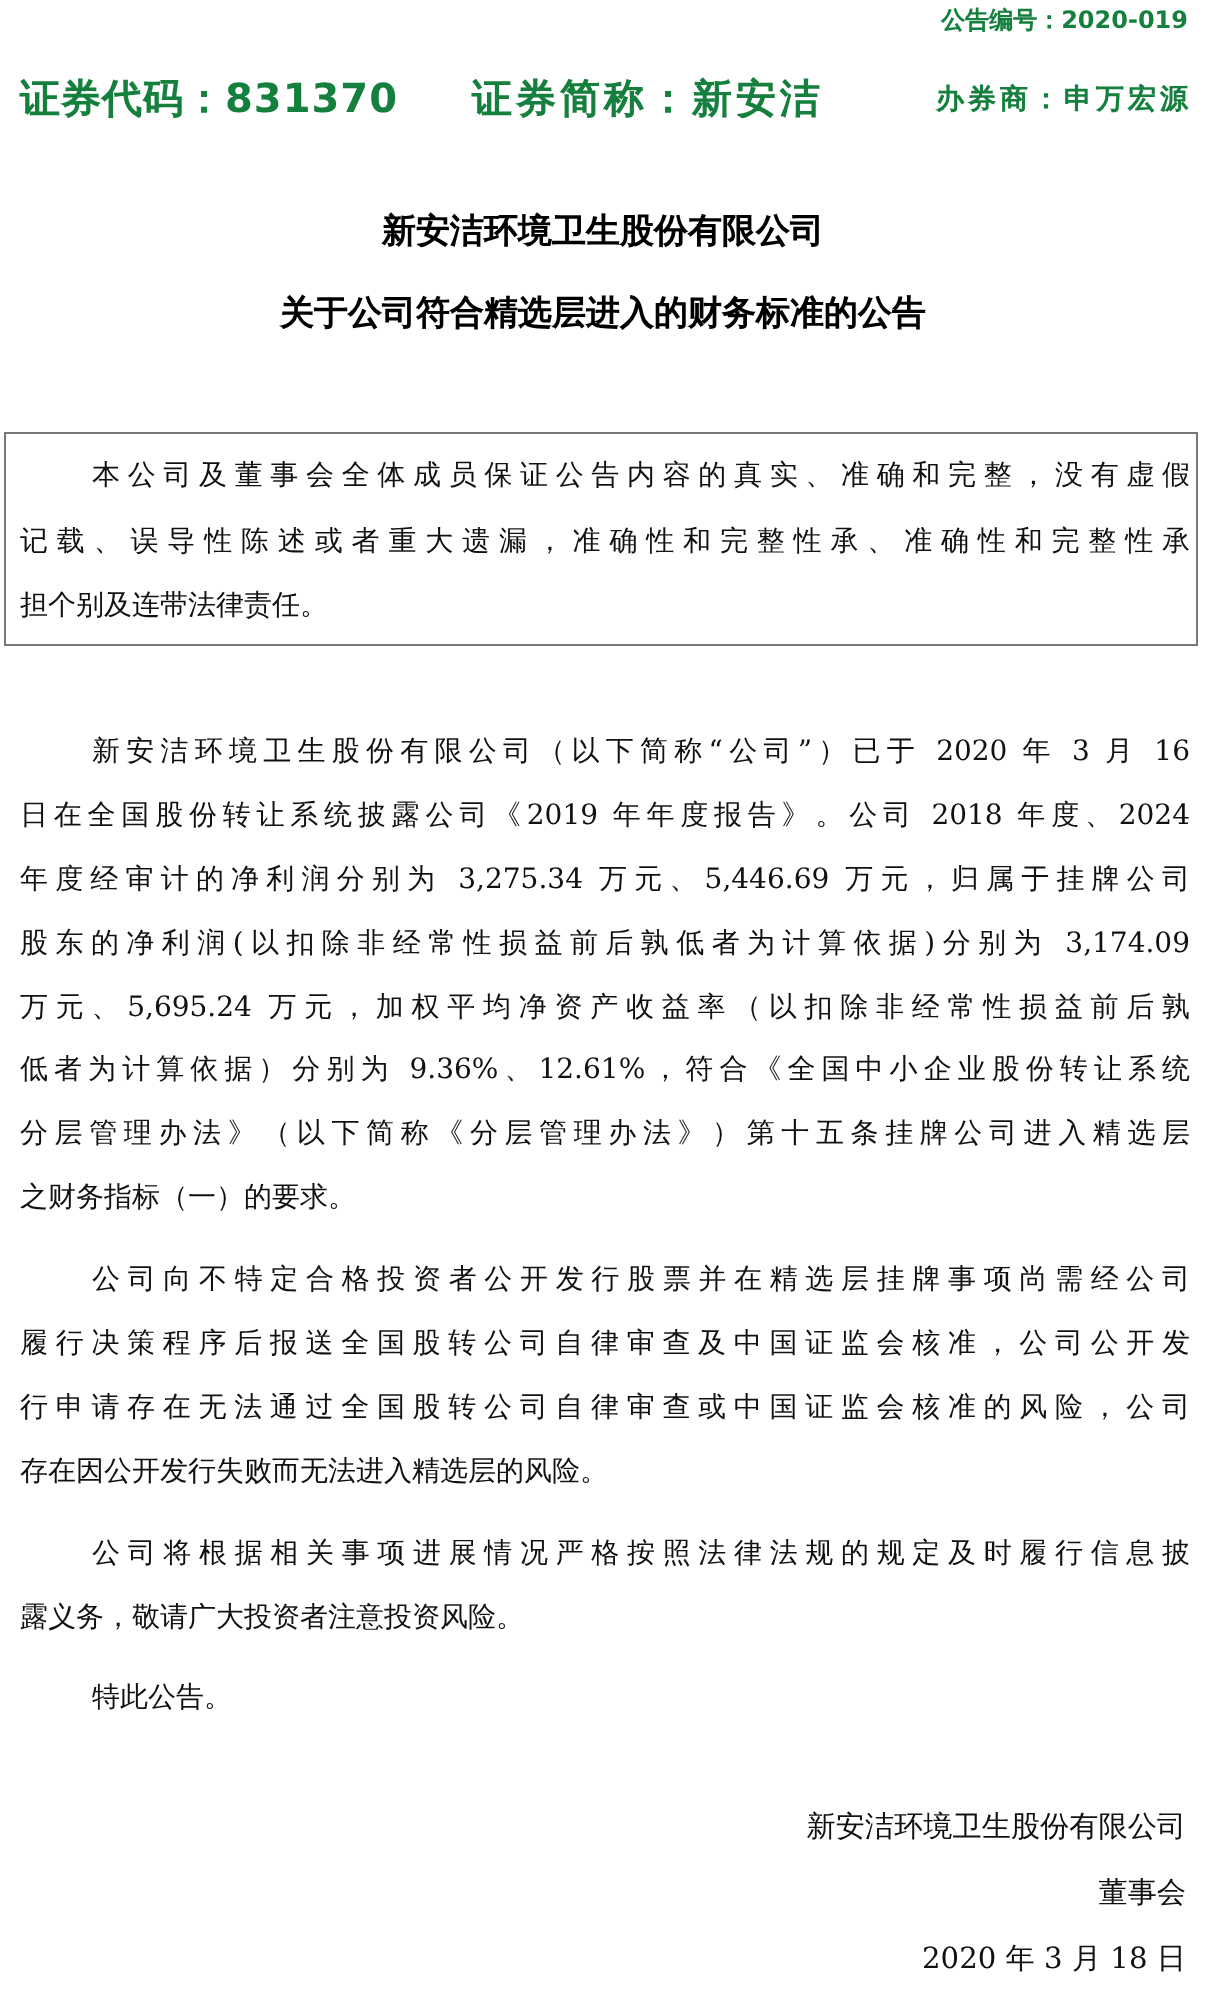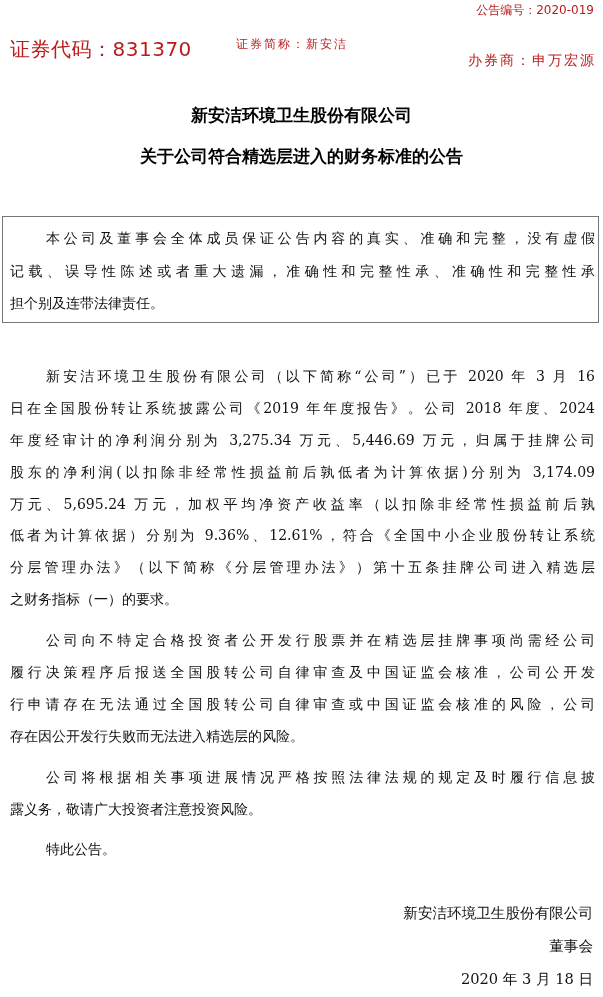--- a/index.html
+++ b/index.html
@@ -12,28 +12,28 @@
       height: 997px;
       position: relative;
       overflow: hidden;
       color: #111111;
       font-family: "DejaVu Serif", "Liberation Serif", serif;
     }
     .abs { position: absolute; white-space: nowrap; }
 
     .hdr {
       font-family: "DejaVu Sans", "Liberation Sans", sans-serif;
-      font-weight: normal;
-      color: #b91c1c;
+      font-weight: bold;
+      color: #15803d;
       text-align: center;
     }
     #ann-no { top: 2px; right: 9px; font-size: 12px; }
     #sec-code { top: 36px; left: 10px; font-size: 20px; letter-spacing: 0.5px; }
-    #sec-abbr { top: 36px; left: 236px; font-size: 12px; letter-spacing: 2px; }
-    #broker   { top: 52px; right: 7px; font-size: 14px; letter-spacing: 2px; }
+    #sec-abbr { top: 36px; left: 236px; font-size: 20px; letter-spacing: 2px; }
+    #broker   { top: 41px; right: 7px; font-size: 14px; letter-spacing: 2px; }
 
     .title {
       left: 0; width: 603px; text-align: center;
       font-family: "DejaVu Sans", "Liberation Sans", sans-serif;
       font-weight: bold; font-size: 17px; color: #000;
     }
     #title1 { top: 104px; }
     #title2 { top: 145px; }
 
     #notice-box {

